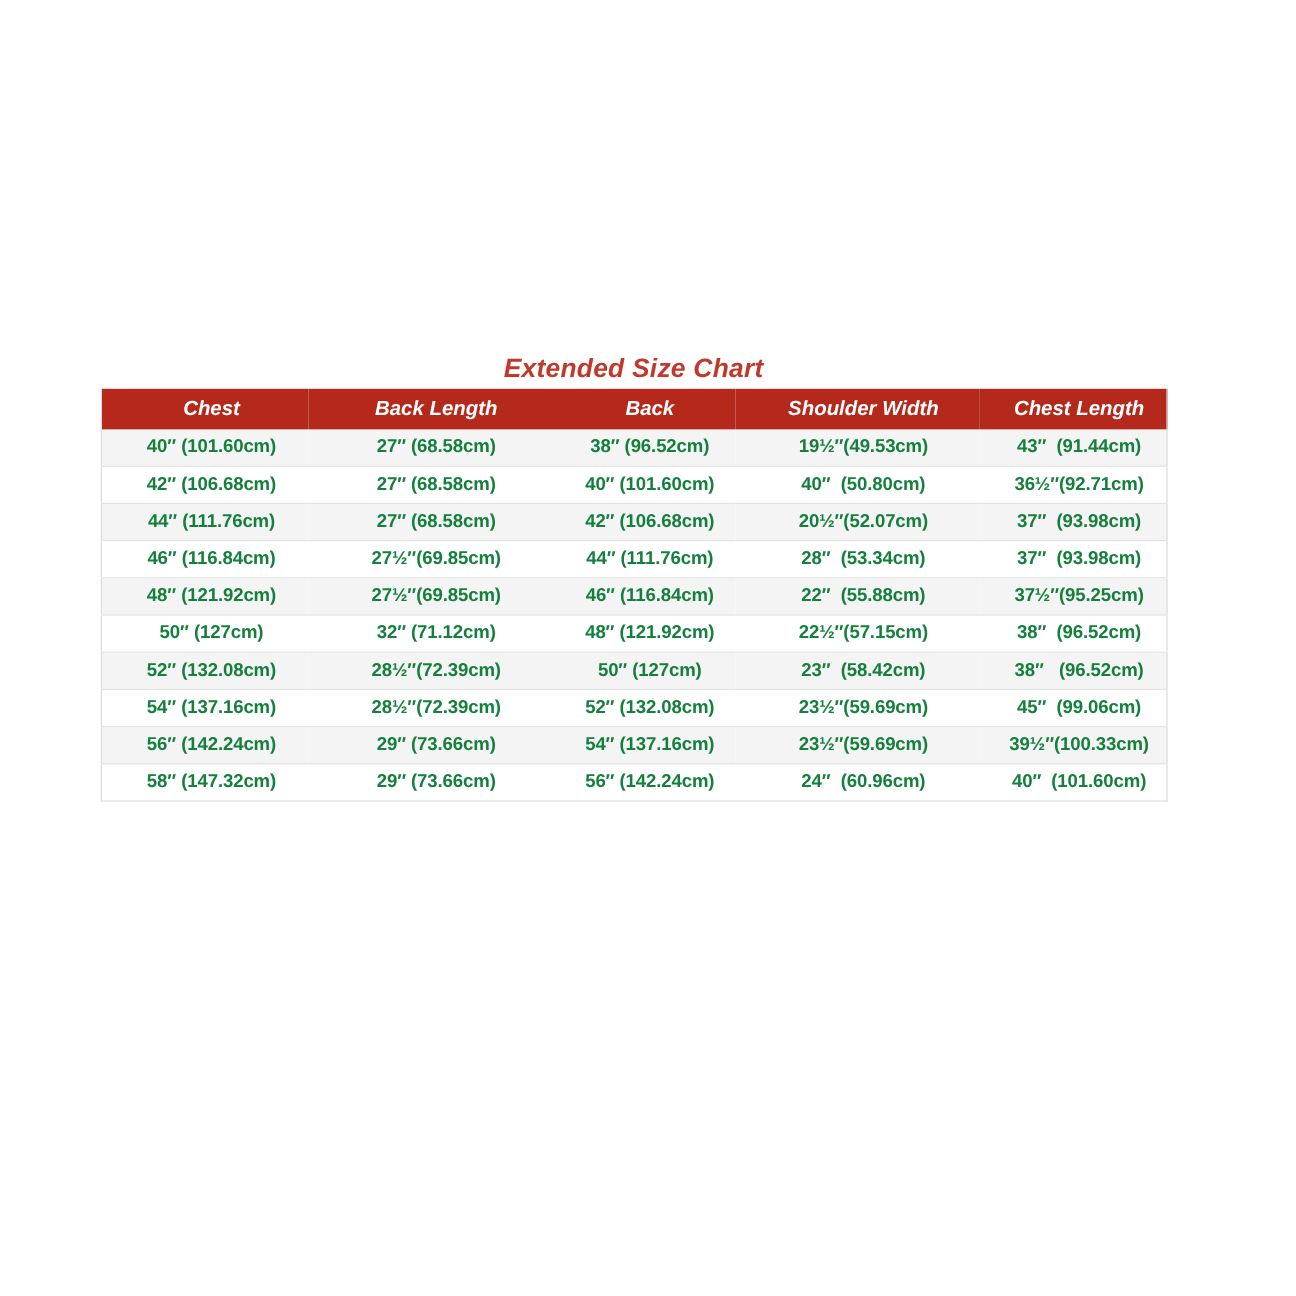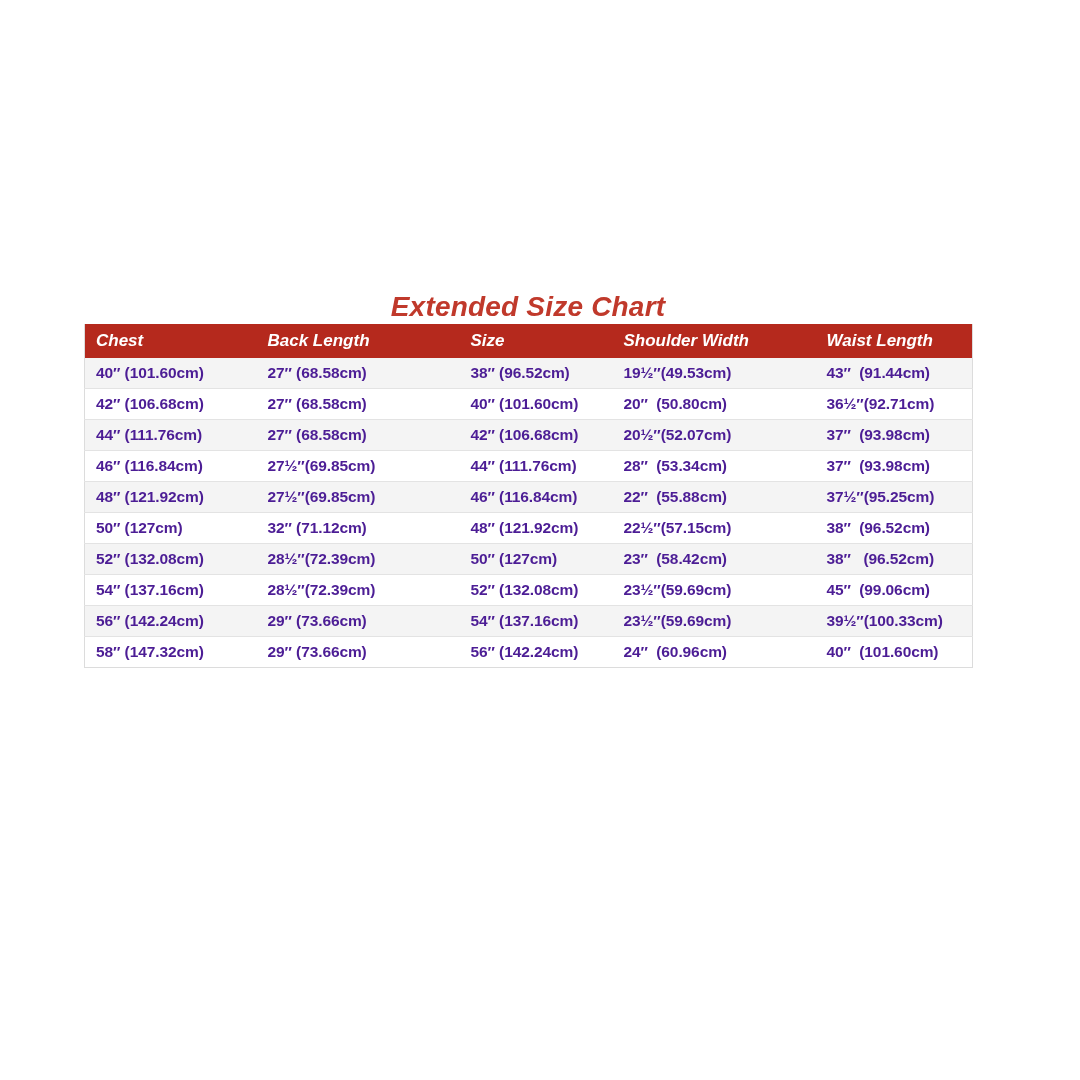--- a/index.html
+++ b/index.html
@@ -18,21 +18,21 @@
   #chart-wrap {
     position: absolute;
     left: 84px;
     top: 292px;
     width: 888px;
   }
 
   #chart-title {
     text-align: center;
     color: #c0392b;
-    font-size: 28px;
+    font-size: 22px;
     font-weight: bold;
     font-style: italic;
     letter-spacing: 0.2px;
     line-height: 30px;
     margin: 0 0 2px 0;
     white-space: nowrap;
   }
 
   table#size-table {
     width: 888px;
@@ -42,34 +42,34 @@
     border-right: 1px solid #dcdcdc;
     border-bottom: 1px solid #dcdcdc;
   }
 
   table#size-table thead th {
     background: #b5291d;
     color: #ffffff;
     font-size: 17px;
     font-weight: bold;
     font-style: italic;
-    text-align: left;
+    text-align: center;
     padding: 0 0 0 11px;
     height: 34px;
     line-height: 34px;
     white-space: nowrap;
     border: none;
   }
 
   table#size-table tbody td {
     font-size: 15.5px;
     font-weight: bold;
     font-style: normal;
-    color: #4c1d95;
-    text-align: left;
+    color: #15803d;
+    text-align: center;
     padding: 0 0 0 11px;
     height: 30px;
     line-height: 30px;
     white-space: pre;
     border-top: 1px solid #e3e3e3;
     letter-spacing: -0.1px;
   }
 
   table#size-table tbody tr:nth-child(odd) td {
     background: #f4f4f4;
@@ -100,38 +100,38 @@
       <col class="c-chest">
       <col class="c-back">
       <col class="c-waist">
       <col class="c-shoulder">
       <col class="c-sleeve">
     </colgroup>
     <thead>
       <tr>
         <th>Chest</th>
         <th>Back Length</th>
-        <th>Size</th>
+        <th>Back</th>
         <th>Shoulder Width</th>
-        <th>Waist Length</th>
+        <th>Chest Length</th>
       </tr>
     </thead>
     <tbody id="table-body">
         <tr>
           <td>40″ (101.60cm)</td>
           <td>27″ (68.58cm)</td>
           <td>38″ (96.52cm)</td>
           <td>19½″(49.53cm)</td>
           <td>43″  (91.44cm)</td>
         </tr>
         <tr>
           <td>42″ (106.68cm)</td>
           <td>27″ (68.58cm)</td>
           <td>40″ (101.60cm)</td>
-          <td>20″  (50.80cm)</td>
+          <td>40″  (50.80cm)</td>
           <td>36½″(92.71cm)</td>
         </tr>
         <tr>
           <td>44″ (111.76cm)</td>
           <td>27″ (68.58cm)</td>
           <td>42″ (106.68cm)</td>
           <td>20½″(52.07cm)</td>
           <td>37″  (93.98cm)</td>
         </tr>
         <tr>

